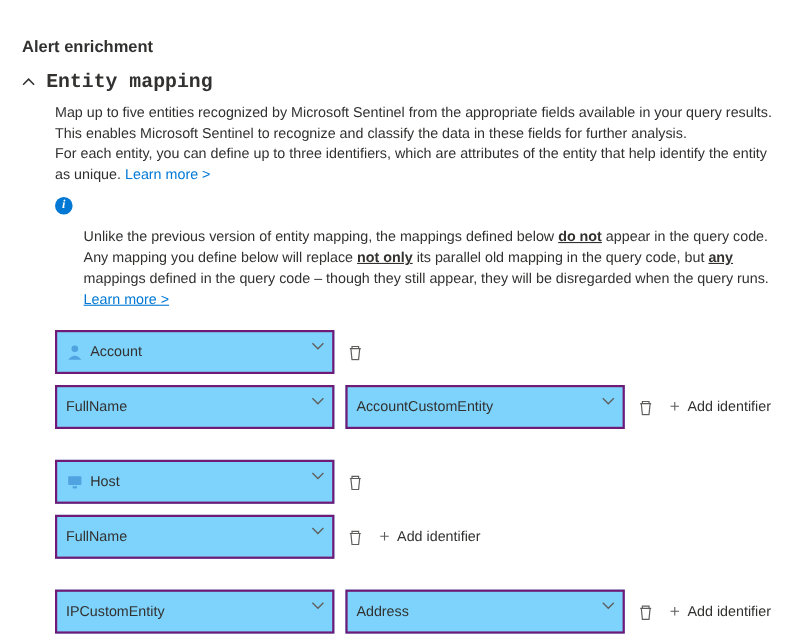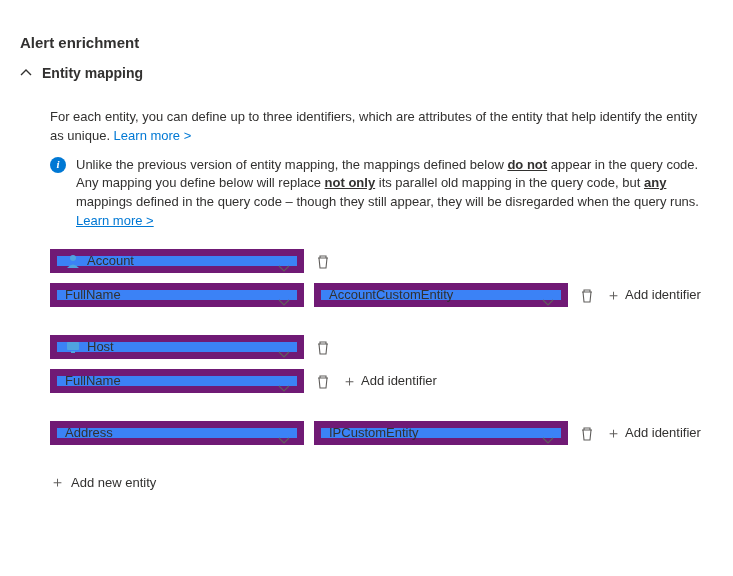--- a/index.html
+++ b/index.html
@@ -19,21 +19,22 @@
     color: #323130;
   }
   .section-row {
     display: flex;
     align-items: center;
     gap: 10px;
     margin-bottom: 8px;
   }
   .section-title {
     font-weight: 600;
-    font-size: 14px;
+    font-size: 18px;
+    font-family: Liberation Mono, monospace;
   }
   .chev {
     width: 12px;
     height: 12px;
     display: inline-block;
   }
   .chev svg { display: block; }
   .desc {
     margin: 6px 0 8px 30px;
     line-height: 1.45;
@@ -59,38 +60,38 @@
     color: #fff;
     font-size: 11px;
     font-weight: 700;
     font-style: italic;
     display: flex;
     align-items: center;
     justify-content: center;
     margin-top: 1px;
     font-family: Georgia, serif;
   }
-  .info-text { font-size: 13px; }
+  .info-text { font-size: 13px; margin-top: 28px; }
   .u { text-decoration: underline; font-weight: 600; }
   .entities { margin-left: 30px; }
   .entity-block { margin-bottom: 28px; }
   .row {
     display: flex;
     align-items: center;
     gap: 10px;
     margin-bottom: 10px;
   }
   .dropdown {
     position: relative;
-    border: 7px solid #701a75;
-    height: 24px;
+    border: 2px solid #701a75;
+    height: 40px;
     display: flex;
     align-items: center;
     padding: 0 26px 0 8px;
-    background: #3b82f6;
+    background: #7dd3fc;
     cursor: pointer;
     font-size: 13px;
   }
   .dropdown.w1 { width: 254px; }
   .dropdown.w2 { width: 254px; text-align: right; }
   .dropdown.w3 { width: 254px; }
   .dropdown .caret {
     position: absolute;
     right: 6px;
     top: 6px;
@@ -151,21 +152,21 @@
 <div class="section-row">
   <span class="chev">
     <svg viewBox="0 0 12 12">
         <path d="M1 8 L6 3 L11 8" stroke="#323130" stroke-width="1.4" fill="none"></path>
       </svg>
   </span>
   <span class="section-title">Entity mapping</span>
 </div>
 
 <div class="desc">
-  <br>
+  <span>Map up to five entities recognized by Microsoft Sentinel from the appropriate fields available in your query results. This enables Microsoft Sentinel to recognize and classify the data in these fields for further analysis.</span><br>
   <span>For each entity, you can define up to three identifiers, which are attributes of the entity that help identify the entity as unique. </span><span class="link">Learn more &gt;</span>
 </div>
 
 <div class="info-box">
   <div class="info-icon">i</div>
   <div class="info-text">
     <span>Unlike the previous version of entity mapping, the mappings defined below </span><span class="u">do not</span><span> appear in the query code. Any mapping you define below will replace </span><span class="u">not only</span><span> its parallel old mapping in the query code, but </span><span class="u">any</span><span> mappings defined in the query code – though they still appear, they will be disregarded when the query runs. </span><span class="link u" style="font-weight:400">Learn more &gt;</span>
   </div>
 </div>
 
@@ -245,28 +246,28 @@
           </svg>
       </span>
       <div class="add-id">
         <span class="plus">＋</span>
         <span>Add identifier</span>
       </div>
     </div>
   </div>
     <div class="entity-block">
     <div class="row">
+      <div class="dropdown w3">
+        <span>IPCustomEntity</span>
+        <span class="caret"><svg width="14" height="14" viewBox="0 0 14 14">
+              <use href="#caret-down"></use>
+            </svg></span>
+      </div>
       <div class="dropdown w2">
         <span>Address</span>
-        <span class="caret"><svg width="14" height="14" viewBox="0 0 14 14">
-              <use href="#caret-down"></use>
-            </svg></span>
-      </div>
-      <div class="dropdown w3">
-        <span>IPCustomEntity</span>
         <span class="caret"><svg width="14" height="14" viewBox="0 0 14 14">
               <use href="#caret-down"></use>
             </svg></span>
       </div>
       <span class="icon-btn">
         <svg width="16" height="16" viewBox="0 0 16 16">
             <use href="#trash"></use>
           </svg>
       </span>
       <div class="add-id">

